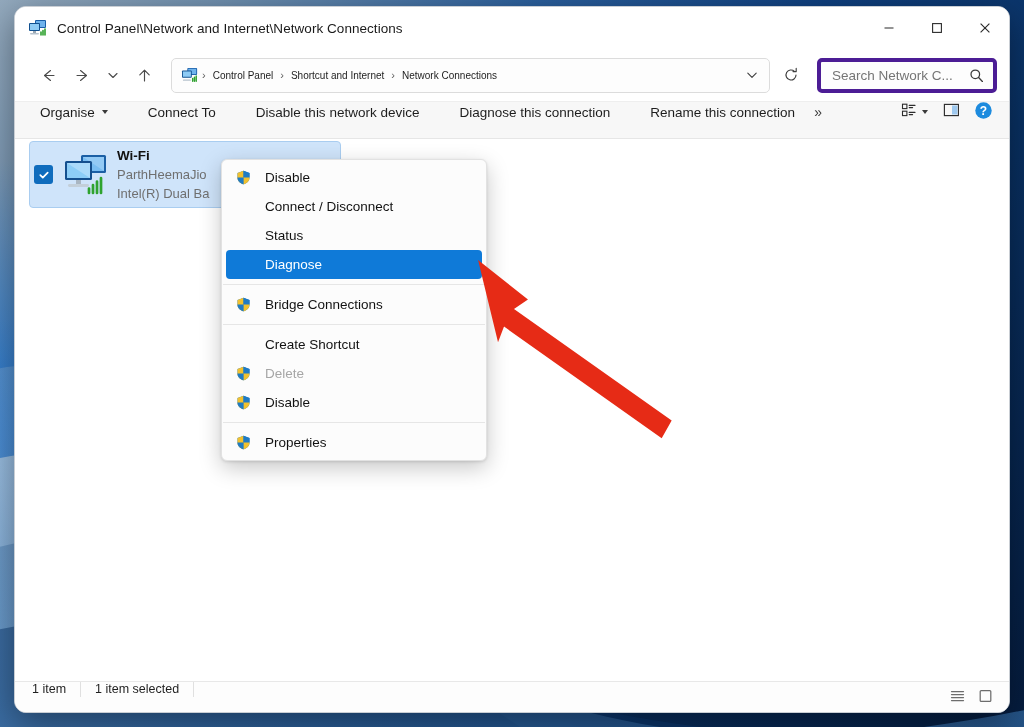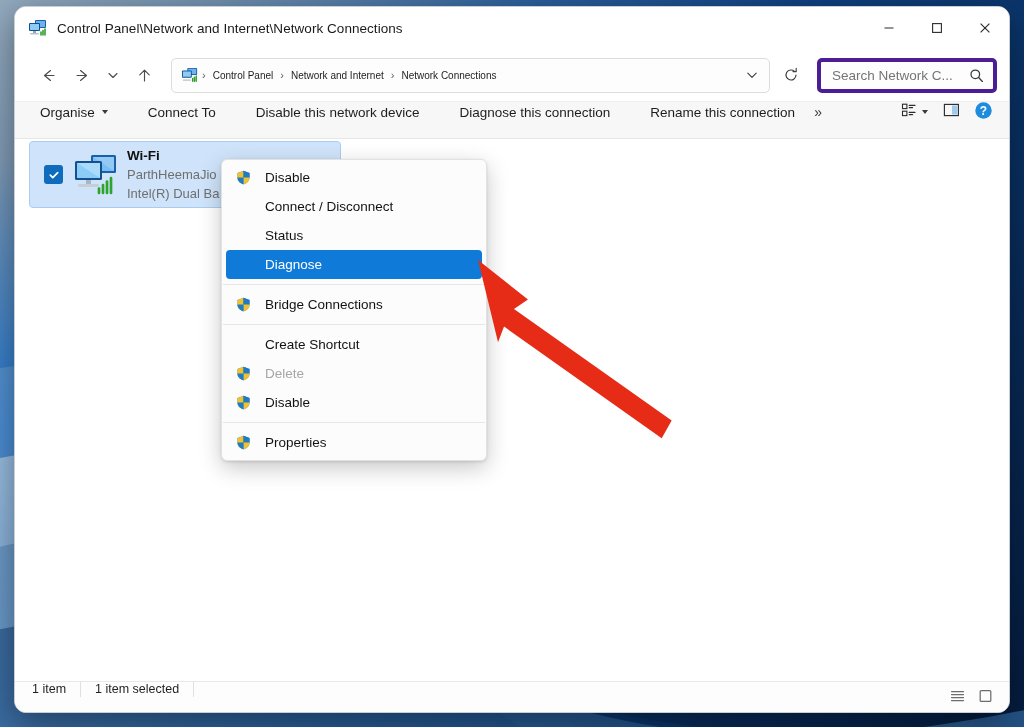--- a/index.html
+++ b/index.html
@@ -140,21 +140,21 @@
   .content { flex: 1 1 auto; position: relative; background: #fff; overflow: hidden; }
 
   
   .conn-tile {
     position: absolute; left: 14px; top: 2px;
     width: 312px; height: 67px;
     background: #cfe4fa;
     border: 1px solid #a9cdf0;
     border-radius: 4px;
     display: flex; align-items: center;
-    padding-left: 14px;
+    padding-left: 4px;
   }
   .tile-check {
     width: 19px; height: 19px; flex: 0 0 19px;
     background: #0f6cbd; border-radius: 3px;
     display: flex; align-items: center; justify-content: center;
     margin-right: 8px;
   }
   .tile-icon { width: 50px; height: 46px; flex: 0 0 50px; position: relative; margin-right: 6px; }
   .tile-lines { display: flex; flex-direction: column; justify-content: center; min-width: 0; }
   .tile-l1 { font-size: 13.5px; color: #111; font-weight: bold; line-height: 19px; }
@@ -297,21 +297,21 @@
           <rect x="8" y="2" width="9" height="6" fill="#6fb3ec"></rect>
           <rect x="1" y="4" width="11" height="8" rx="1" fill="#11508f"></rect>
           <rect x="2" y="5" width="9" height="6" fill="#8ecbf5"></rect>
           <rect x="2" y="14" width="9" height="1.6" rx=".8" fill="#b6c2cd"></rect>
           <path d="M13 16 L13 13 M15 16 L15 11.5 M17 16 L17 10" stroke="#2ea02e" stroke-width="1.6" stroke-linecap="round"></path>
         </svg>
       </span>
       <span class="bc-sep">›</span>
       <span class="bc-seg">Control Panel</span>
       <span class="bc-sep">›</span>
-      <span class="bc-seg">Network and Internet</span>
+      <span class="bc-seg">Shortcut and Internet</span>
       <span class="bc-sep">›</span>
       <span class="bc-seg">Network Connections</span>
       <span class="bc-chev">
         <svg width="14" height="14" viewBox="0 0 14 14">
             <path d="M2.8 5.2 L7 9.4 L11.2 5.2" fill="none" stroke="currentColor" stroke-width="1.1" stroke-linecap="round" stroke-linejoin="round"></path>
           </svg>
       </span>
     </div>
 
     <div class="refresh">

